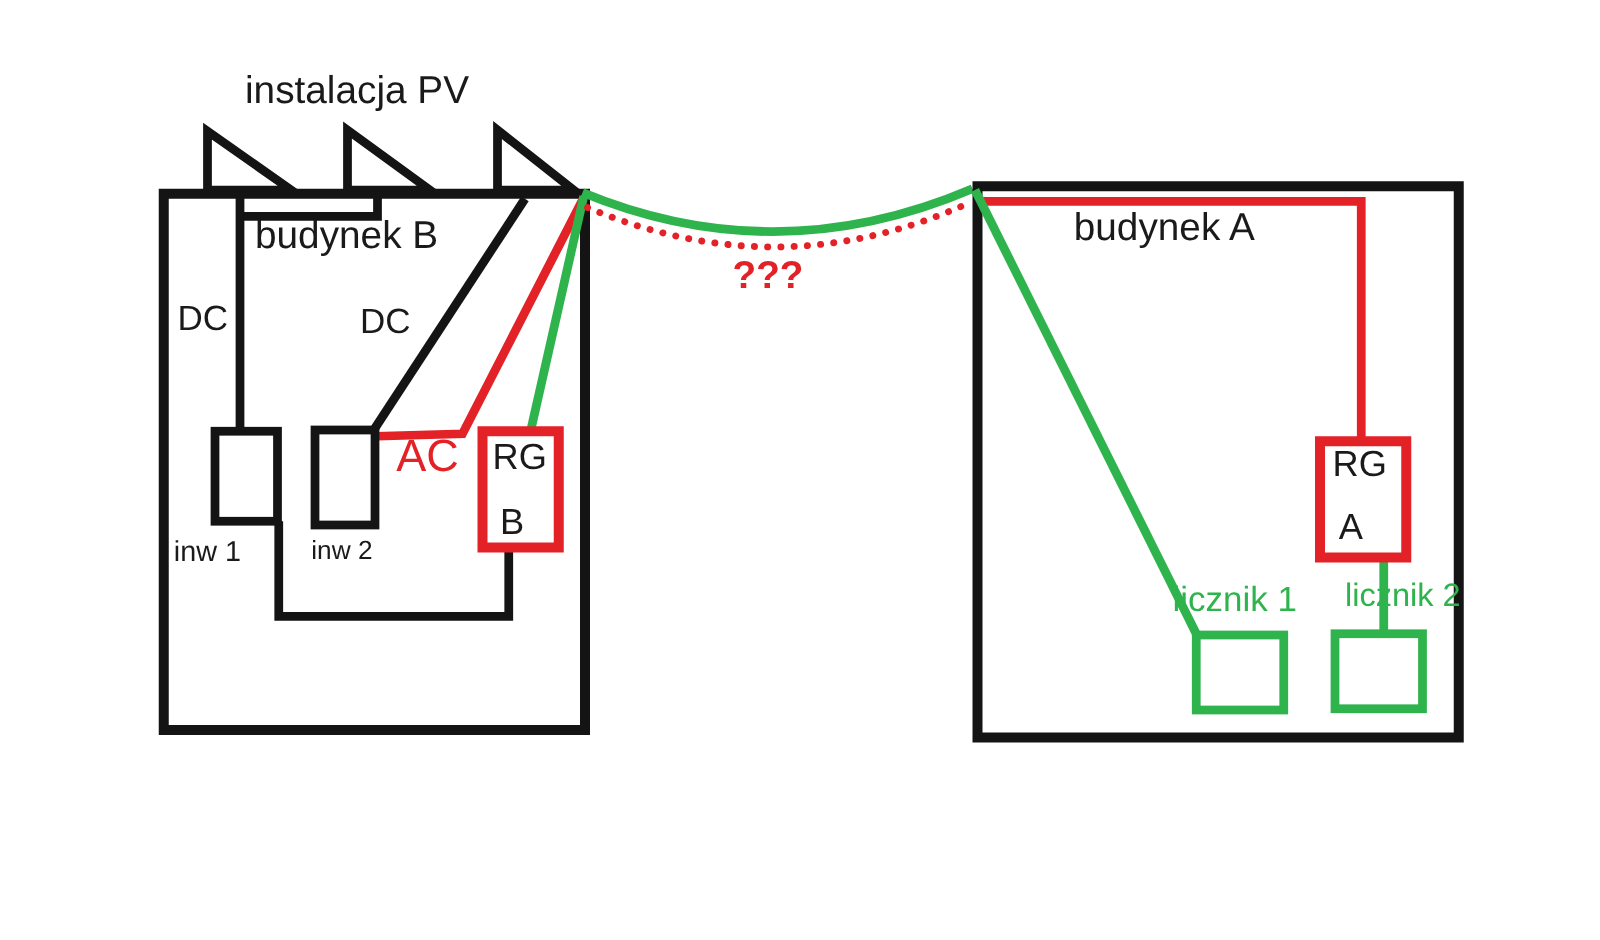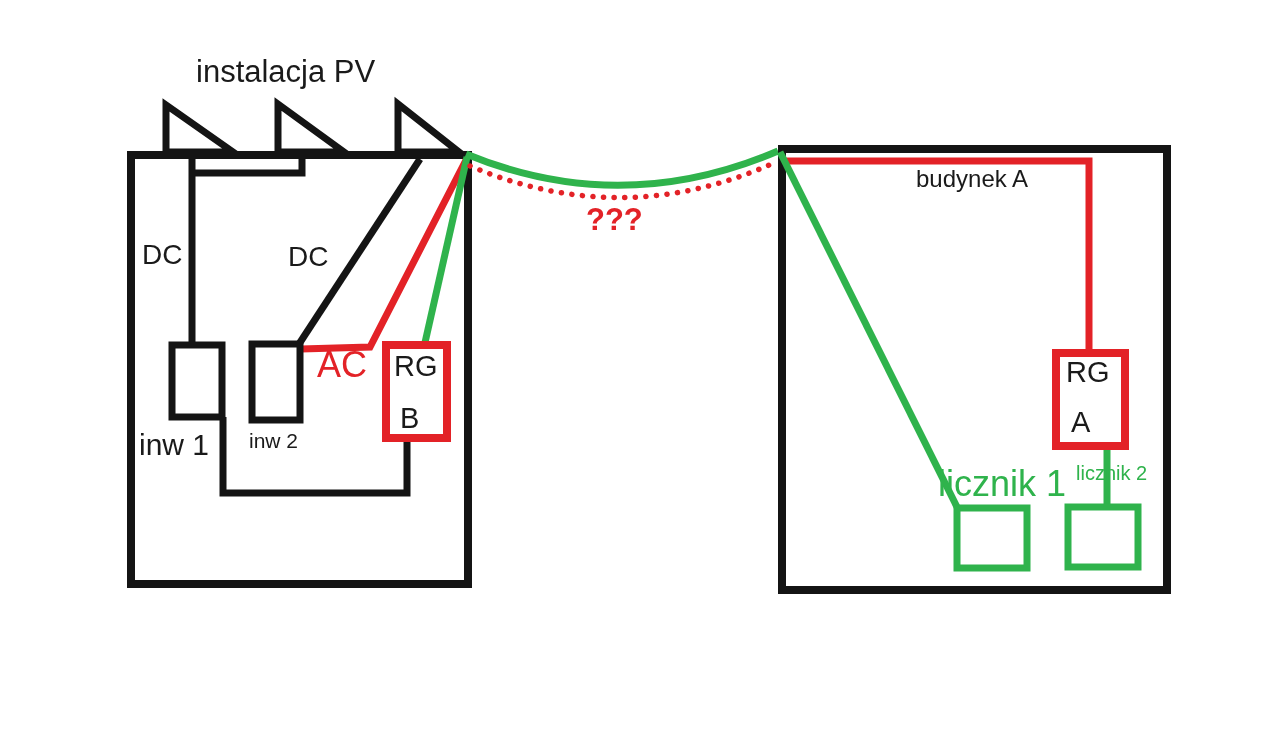--- a/index.html
+++ b/index.html
@@ -72,38 +72,39 @@
     <rect class="sb w7 fw" x="172" y="345" width="50" height="72"></rect>
     <rect class="sb w7 fw" x="252" y="344" width="48" height="76"></rect>
     <rect class="sr w8 fw" x="386" y="345" width="61" height="93"></rect>
     <rect class="sr w8 fw" x="1056" y="353" width="69" height="93"></rect>
     <rect class="sg w7 fw" x="957" y="508" width="70" height="60"></rect>
     <rect class="sg w7 fw" x="1068" y="507" width="70" height="60"></rect>
   </svg>
 
   <div class="lbl" style="left:196px;top:56px;font-size:31px">instalacja PV</div>
 
+  <div class="lbl" style="left:204px;top:172px;font-size:31px">budynek B</div>
 
   <div class="lbl" style="left:142px;top:240px;font-size:28px">DC</div>
 
   <div class="lbl" style="left:288px;top:242px;font-size:28px">DC</div>
 
   <div class="lbl red" style="left:317px;top:346px;font-size:36px">AC</div>
 
-  <div class="lbl" style="left:139px;top:429px;font-size:30px">inw 1</div>
+  <div class="lbl" style="left:139px;top:429px;font-size:23px">inw 1</div>
 
   <div class="lbl" style="left:249px;top:430px;font-size:21px">inw 2</div>
 
   <div class="lbl" style="left:394px;top:351px;font-size:29px">RG</div>
   <div class="lbl" style="left:400px;top:403px;font-size:29px">B</div>
 
   <div class="lbl red bold" style="left:586px;top:204px;font-size:31px">???</div>
 
-  <div class="lbl" style="left:916px;top:166px;font-size:24px">budynek A</div>
+  <div class="lbl" style="left:859px;top:166px;font-size:31px">budynek A</div>
 
   <div class="lbl" style="left:1066px;top:357px;font-size:29px">RG</div>
   <div class="lbl" style="left:1071px;top:407px;font-size:29px">A</div>
 
-  <div class="lbl green" style="left:938px;top:465px;font-size:36px">licznik 1</div>
+  <div class="lbl green" style="left:938px;top:465px;font-size:28px">licznik 1</div>
 
-  <div class="lbl green" style="left:1076px;top:463px;font-size:20px">licznik 2</div>
+  <div class="lbl green" style="left:1076px;top:463px;font-size:26px">licznik 2</div>
 
 </div>
 
 </body></html>

